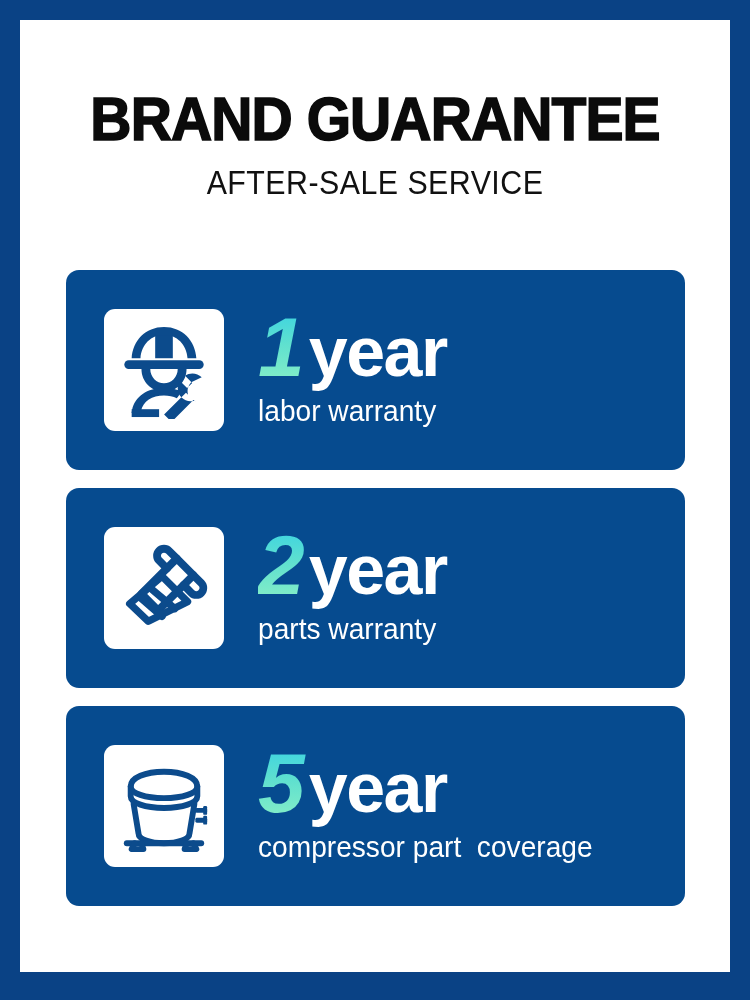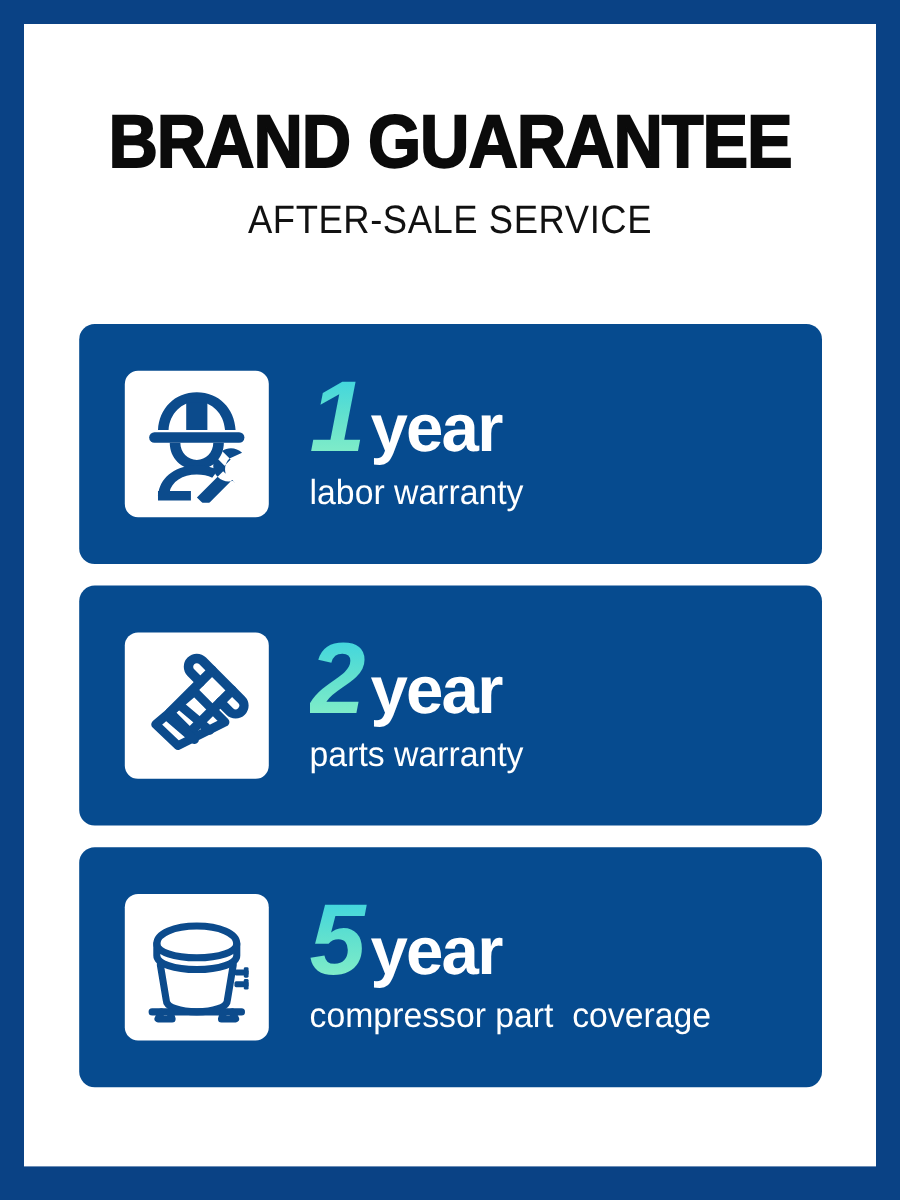--- a/index.html
+++ b/index.html
@@ -125,21 +125,21 @@
     background: linear-gradient(180deg, #3ad3e2 0%, #5fe0cf 45%, #8af0c6 100%);
     -webkit-background-clip: text;
     background-clip: text;
     color: transparent;
     -webkit-text-fill-color: transparent;
     padding-right: 6px;
   }
   .term-unit {
     font-family: "Liberation Sans", sans-serif;
     font-weight: 700;
-    font-size: 56px;
+    font-size: 70px;
     line-height: 1;
     letter-spacing: -1.5px;
     color: #ffffff;
   }
   .card-sub {
     font-family: "Liberation Sans Narrow", "Liberation Sans", sans-serif;
     font-weight: 400;
     font-size: 29px;
     line-height: 1.1;
     color: #ffffff;

